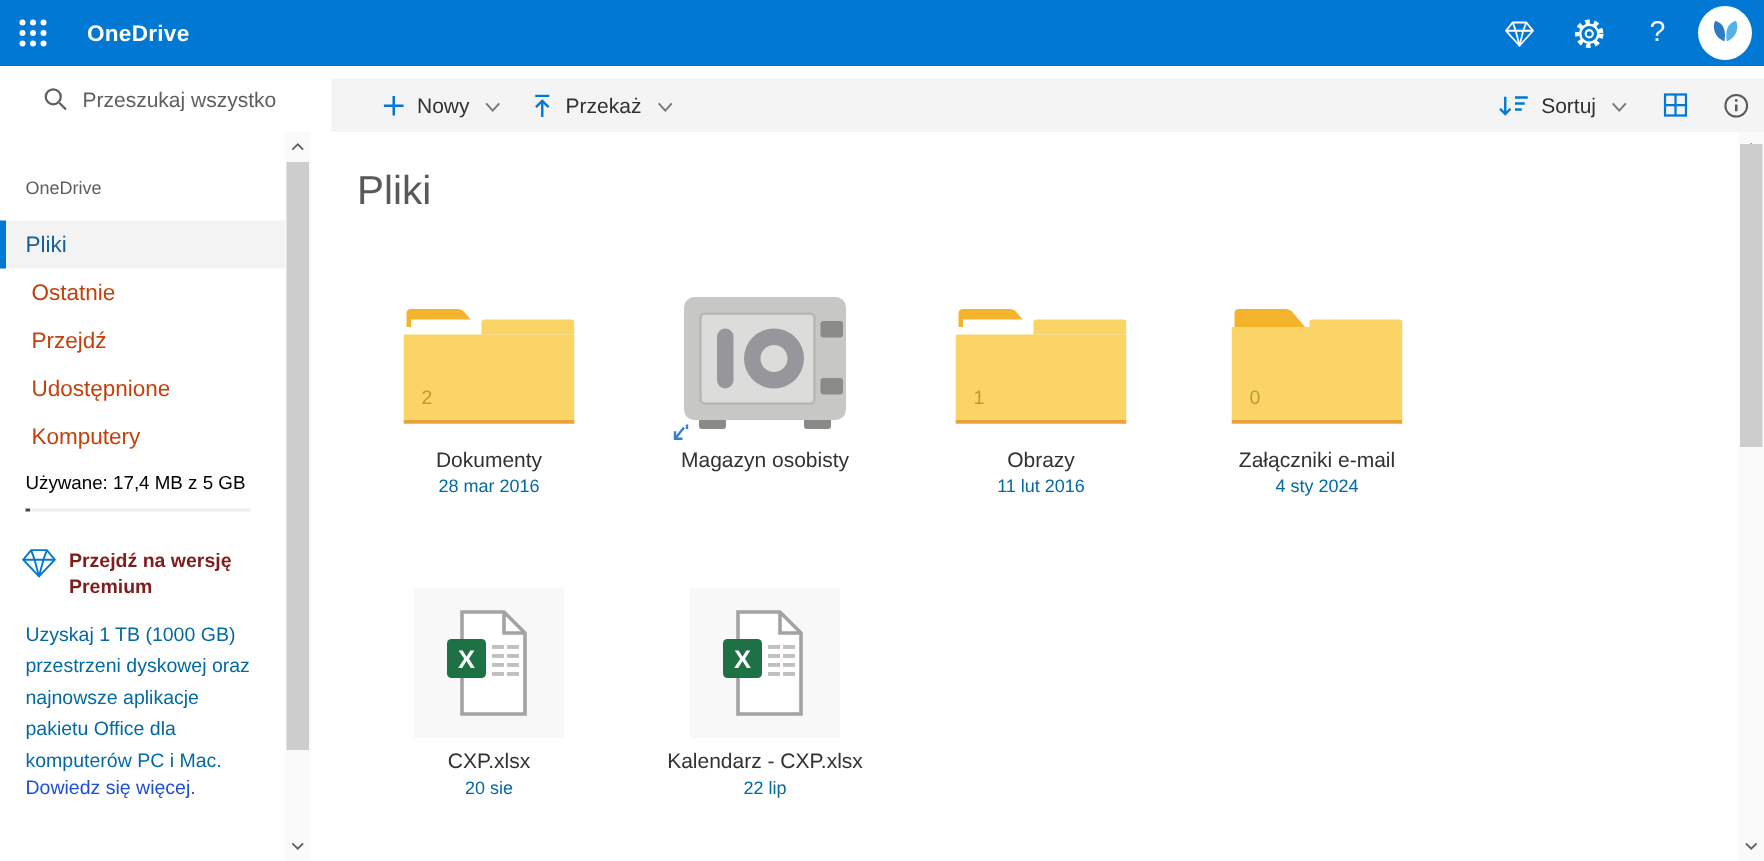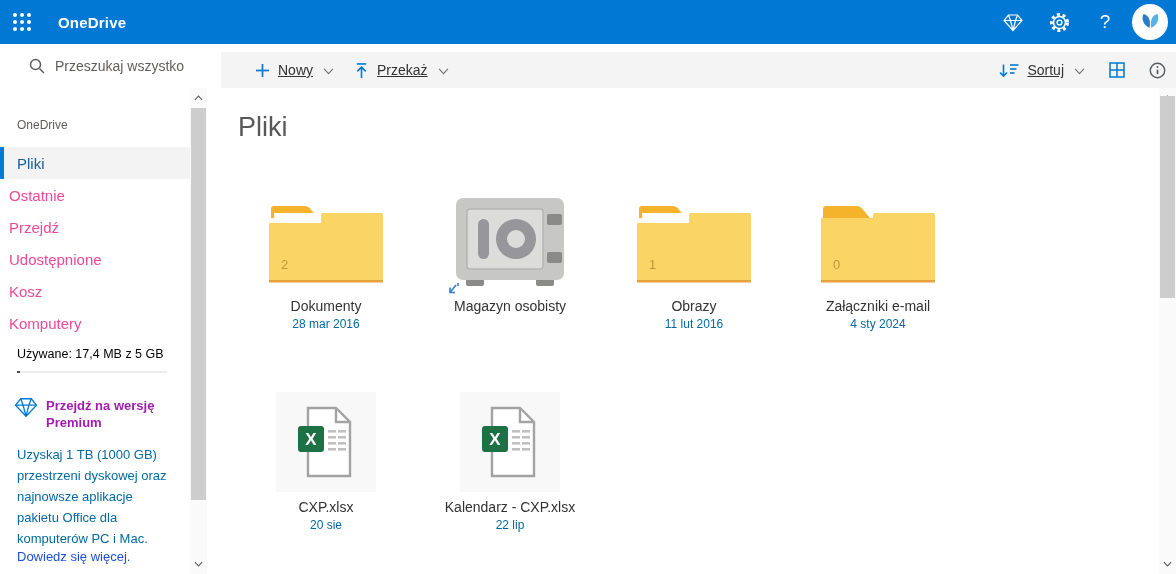--- a/index.html
+++ b/index.html
@@ -18,37 +18,37 @@
             display:flex; align-items:center; justify-content:center; cursor:pointer; }
 
   
   .subbar { position:absolute; top:44px; left:13px; width:1176px; height:44px; display:flex;align-items:flex-end; }
   .searchbox { width:208px; height:44px; background:#fff; display:flex; align-items:center; padding-left:16px; }
   .searchbox input { border:none; outline:none; font-size:14px; color:#605e5c; margin-left:10px; width:160px;
                      font-family:"Liberation Sans", sans-serif; background:transparent; }
   .searchbox input::placeholder { color:#605e5c; opacity:1; }
   .toolbar { flex:1; background:#f4f4f4; display:flex; align-items:center; padding:0 14px 0 24px; }
   .tool-btn { display:flex; align-items:center; gap:8px; font-size:14px; color:#323130; cursor:pointer;
-              padding:6px 10px;text-decoration:underline; }
+              padding:6px 10px; }
   .chev { margin-left:2px; margin-top:2px; }
   .toolbar-right { margin-left:auto; display:flex; align-items:center; gap:4px; }
   .icon-btn { width:36px; height:36px; display:flex; align-items:center; justify-content:center; cursor:pointer; }
 
   
   .sidebar { position:absolute; top:88px; left:0; width:190px; height:486px; background:#fff; padding-top:30px; }
   .side-section-label { font-size:12px; color:#605e5c; padding-left:17px; margin-bottom:15px; }
-  .nav-item { height:32px; display:flex; align-items:center; font-size:15px; color:#ec4899;
-              padding-left:5px; cursor:pointer; border-left:4px solid transparent; }
+  .nav-item { height:32px; display:flex; align-items:center; font-size:15px; color:#c2410c;
+              padding-left:17px; cursor:pointer; border-left:4px solid transparent; }
   .nav-item.selected { background:#f3f3f3; border-left:4px solid #0078d4; color:#15609b; padding-left:13px; }
   .usage { margin:8px 0 0 17px; font-size:12.5px; color:#000000; }
   .usage-bar { margin:10px 0 0 17px; width:150px; height:2px; background:#ededed; position:relative; }
   .usage-fill { position:absolute; left:0; top:0; height:2px; width:3px; background:#4a4a4a; }
   .premium { margin:24px 0 0 14px; width:158px; }
   .premium-head { display:flex; gap:8px; }
-  .premium-title { font-size:13px; font-weight:bold; color:#a21caf; line-height:17px; width:118px; }
+  .premium-title { font-size:13px; font-weight:bold; color:#7f1d1d; line-height:17px; width:118px; }
   .premium-body { margin-top:13px; font-size:13px; color:#0369a1; line-height:21px; width:155px; margin-left:3px; }
   .premium-link { font-size:13px; color:#1d4ed8; cursor:pointer; margin-left:3px; }
 
   
   .scrollbar { position:absolute; top:88px; width:17px; height:486px; background:#fafafa; }
   .sb-left { left:190px; }
   .sb-right { left:1159px; }
   .sb-arrow { position:absolute; left:0; width:17px; height:16px; display:flex; align-items:center;
               justify-content:center; cursor:pointer; }
   .sb-arrow.up { top:2px; } .sb-arrow.down { bottom:2px; }
@@ -178,21 +178,20 @@
     </div>
   </div>
 </div>
 
 <div class="sidebar">
   <div class="side-section-label">OneDrive</div>
   <div class="nav-item selected">Pliki</div>
   <div class="nav-item">Ostatnie</div>
   <div class="nav-item">Przejdź</div>
   <div class="nav-item">Udostępnione</div>
-  <div class="nav-item">Kosz</div>
   <div class="nav-item">Komputery</div>
 
   <div class="usage">Używane: 17,4 MB z 5 GB</div>
   <div class="usage-bar">
     <div class="usage-fill"></div>
   </div>
 
   <div class="premium">
     <div class="premium-head">
       <svg width="24" height="21" viewBox="0 0 20 18" fill="none" stroke="#0078d4" stroke-width="1.1">

